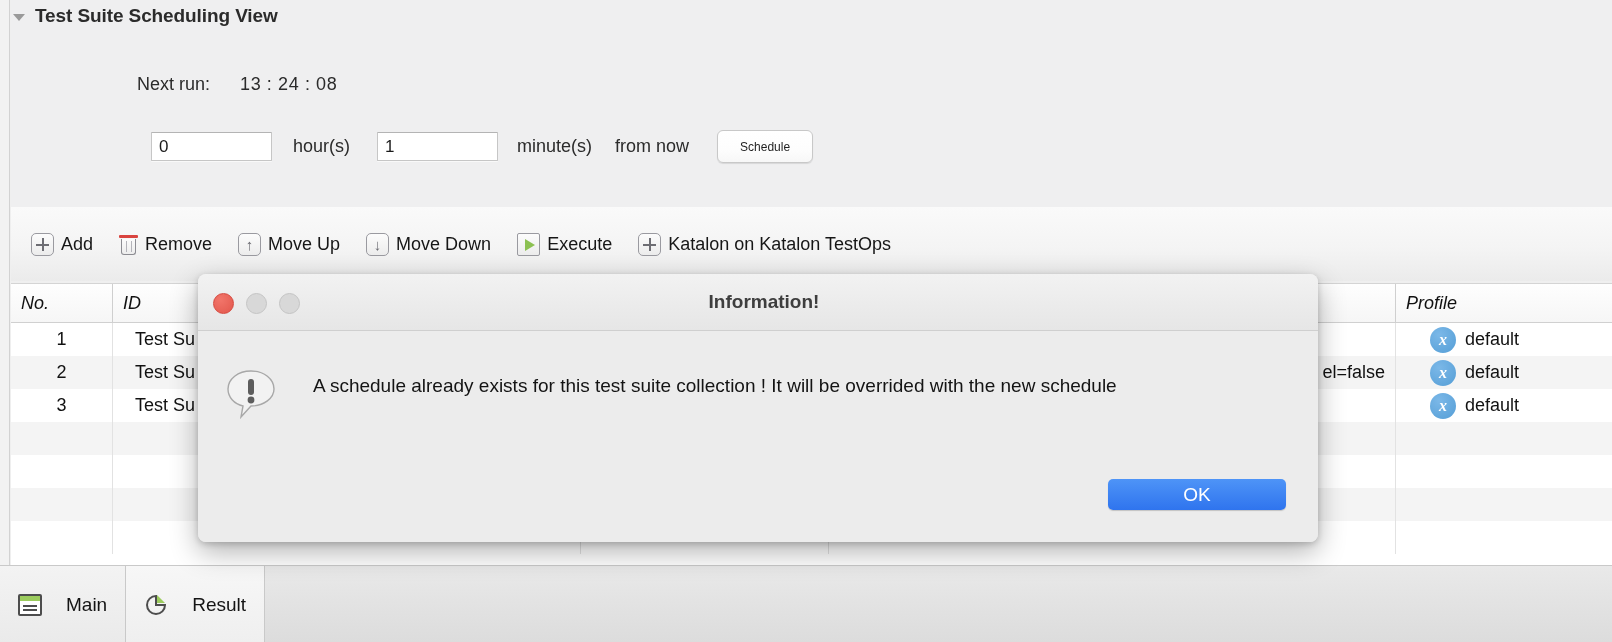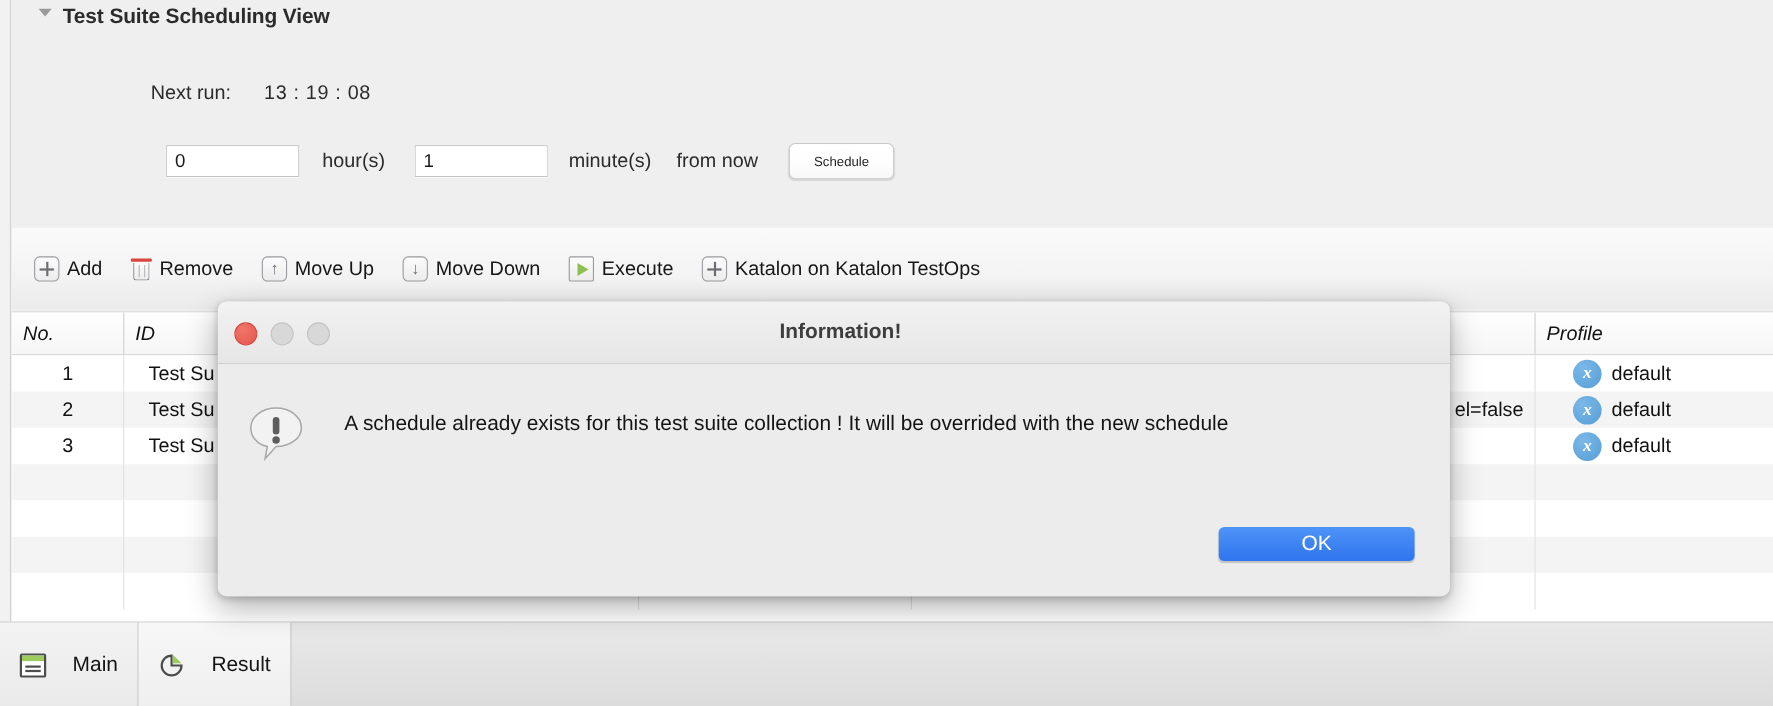--- a/index.html
+++ b/index.html
@@ -31,22 +31,23 @@
 
   
   .sched-panel {
     position: absolute;
     left: 11px; top: 0;
     width: 1601px; height: 207px;
     background: #efeff0;
   }
   .panel-header {
     position: absolute;
-    left: 24px; top: 5px;
-    display: flex;
+    left: 2px; top: 5px;
+    display: flex;
+    align-items: center;
     gap: 10px;
   }
   .twisty {
     width: 0; height: 0;
     border-left: 6px solid transparent;
     border-right: 6px solid transparent;
     border-top: 7px solid #9a9a9a;
     margin-top: 3px;
   }
   .panel-title {
@@ -410,21 +411,21 @@
 
   <div class="sched-panel">
 
     <div class="panel-header">
       <div class="twisty"></div>
       <div class="panel-title">Test Suite Scheduling View</div>
     </div>
 
     <div class="nextrun-row">
       <span>Next run:</span>
-      <span class="nextrun-time">13 : 19 : 08</span>
+      <span class="nextrun-time">13 : 24 : 08</span>
     </div>
 
     <div class="sched-row">
       <input class="num-input" type="text" value="0" style="">
       <span class="unit-label unit-hour">hour(s)</span>
       <input class="num-input" type="text" value="1" style="">
       <span class="unit-label unit-min">minute(s)</span>
       <span class="unit-label from-now">from now</span>
       <button class="schedule-btn">Schedule</button>
     </div>

